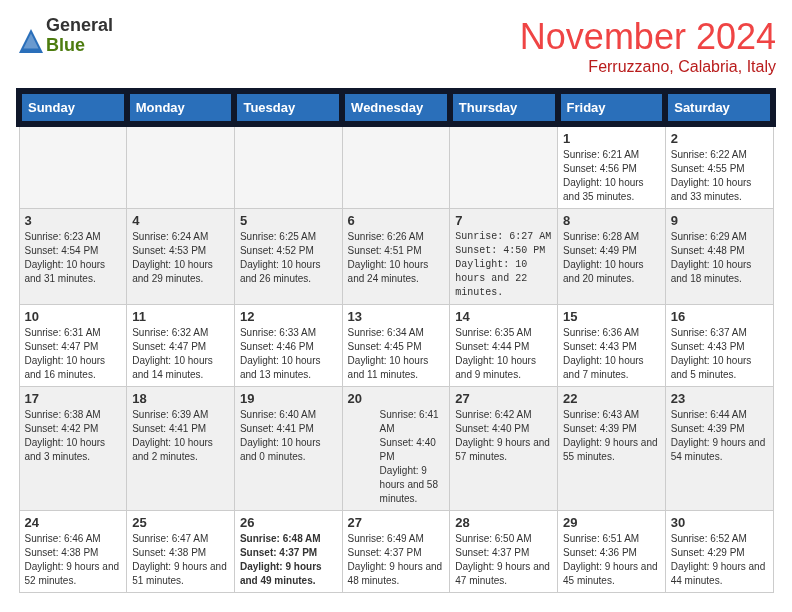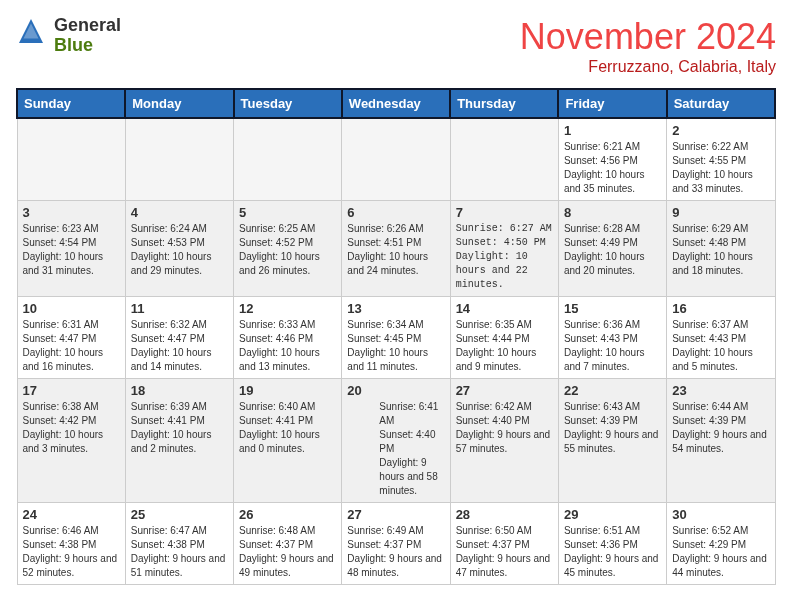--- a/index.html
+++ b/index.html
@@ -11,22 +11,22 @@
       padding: 16px;
     }
     .header {
       display: flex;
       justify-content: space-between;
       align-items: flex-start;
       margin-bottom: 12px;
     }
     .logo {
       display: flex;
-      align-items: flex-start;
-      gap: 8px;
+      align-items: flex-end;
+      gap: 0;
     }
     .logo-text {
       font-size: 18px;
       font-weight: bold;
       line-height: 1.1;
     }
     .logo-general { color: #333; }
     .logo-blue { color: #4d7c0f; }
     .logo-icon {
       width: 30px;
@@ -49,21 +49,21 @@
       border-collapse: collapse;
       border: 1px solid #ccc;
     }
     .calendar th {
       background-color: #2a6fba;
       color: #fff;
       font-size: 13px;
       font-weight: bold;
       text-align: left;
       padding: 6px 6px;
-      border: 2px solid #0f172a;
+      border: 6px solid #0f172a;
     }
     .calendar td {
       vertical-align: top;
       border: 1px solid #ccc;
       padding: 4px 5px;
       width: calc(100% / 7);
       min-height: 80px;
       font-size: 11px;
       color: #333;
       background: #fff;
@@ -278,21 +278,21 @@
 Daylight: 9 hours and 52 minutes.</div>
         </td>
         <td>
           <span class="day-num">25</span>
           <div class="day-info" style="white-space: pre-line;">Sunrise: 6:47 AM
 Sunset: 4:38 PM
 Daylight: 9 hours and 51 minutes.</div>
         </td>
         <td>
           <span class="day-num">26</span>
-          <div class="day-info" style="white-space: pre-line;">Sunrise: 6:48 AM
+          <div class="day-info" style="white-space: pre-line; font-weight: bold;">Sunrise: 6:48 AM
 Sunset: 4:37 PM
 Daylight: 9 hours and 49 minutes.</div>
         </td>
         <td>
           <span class="day-num">27</span>
           <div class="day-info" style="white-space: pre-line;">Sunrise: 6:49 AM
 Sunset: 4:37 PM
 Daylight: 9 hours and 48 minutes.</div>
         </td>
         <td>

